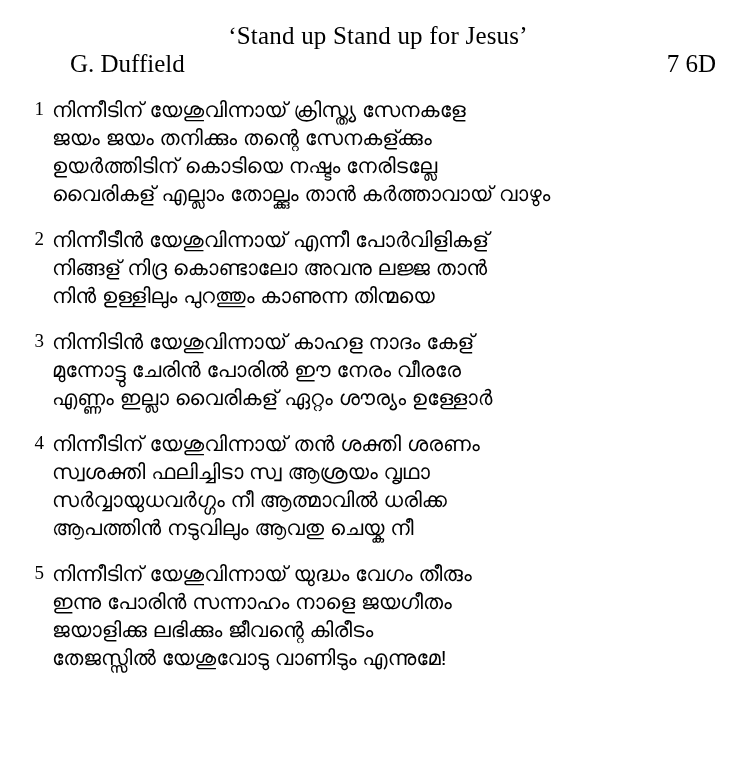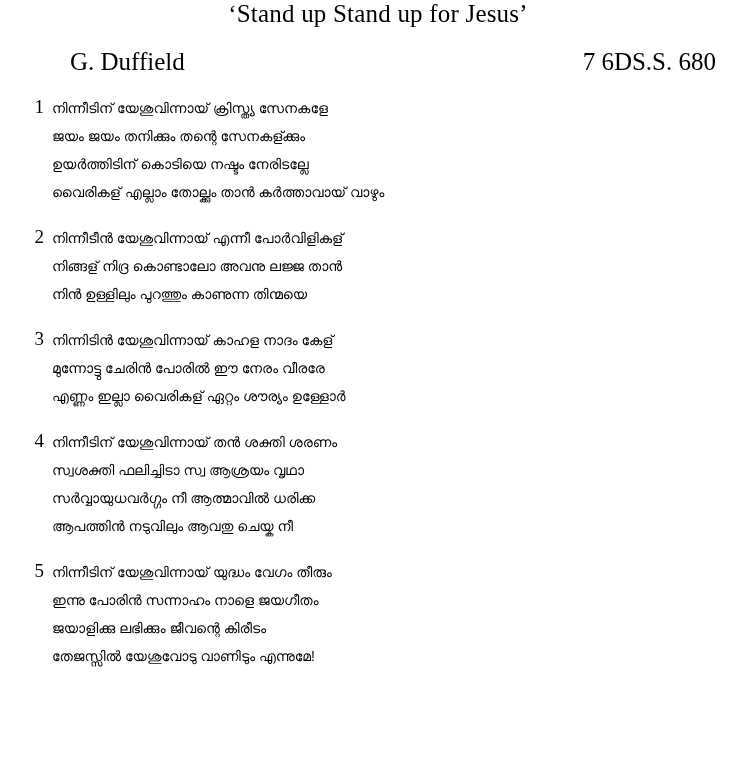--- a/index.html
+++ b/index.html
@@ -18,28 +18,28 @@
     position: relative;
     width: 756px;
     height: 773px;
     box-sizing: border-box;
     padding: 0;
   }
   .title {
     text-align: center;
     font-size: 25px;
     font-family: "Liberation Serif", serif;
-    margin-top: 0;
+    margin-top: 22px;
     letter-spacing: 0.2px;
   }
   .byline {
     display: flex;
     align-items: baseline;
     font-size: 25px;
-    margin-top: 20px;
+    margin-top: 0;
     padding: 0 40px 0 70px;
   }
   .byline .author {
     flex: 0 0 auto;
   }
   .byline .meter {
     flex: 1 1 auto;
     text-align: right;
     padding-left: 60px;
   }
@@ -61,36 +61,35 @@
     font-size: 19px;
     font-family: "Liberation Serif", serif;
     padding-right: 8px;
     padding-top: 2px;
   }
   .verse-lines {
     flex: 1 1 auto;
   }
   .line {
     font-family: "Liberation Sans", sans-serif;
-    font-size: 14px;
+    font-size: 21px;
     line-height: 28px;
     white-space: nowrap;
   }
 </style>
 </head>
 <body>
 
 <div class="page">
 
   <div class="title">‘Stand up Stand up for Jesus’</div>
 
   <div class="byline">
     <div class="author">G. Duffield</div>
     <div class="meter">7 6D</div>
-    <div class="ref">S.S. 680</div>
   </div>
 
   <div class="verses">
 
     <div class="verse">
       <div class="verse-num">1</div>
       <div class="verse-lines">
         <div class="line">നിന്നീടിന് യേശുവിന്നായ് ക്രിസ്ത്യ സേനകളേ</div>
         <div class="line">ജയം ജയം തനിക്കും തന്റെ സേനകള്ക്കും</div>
         <div class="line">ഉയർത്തിടിന് കൊടിയെ നഷ്ടം നേരിടല്ലേ</div>

